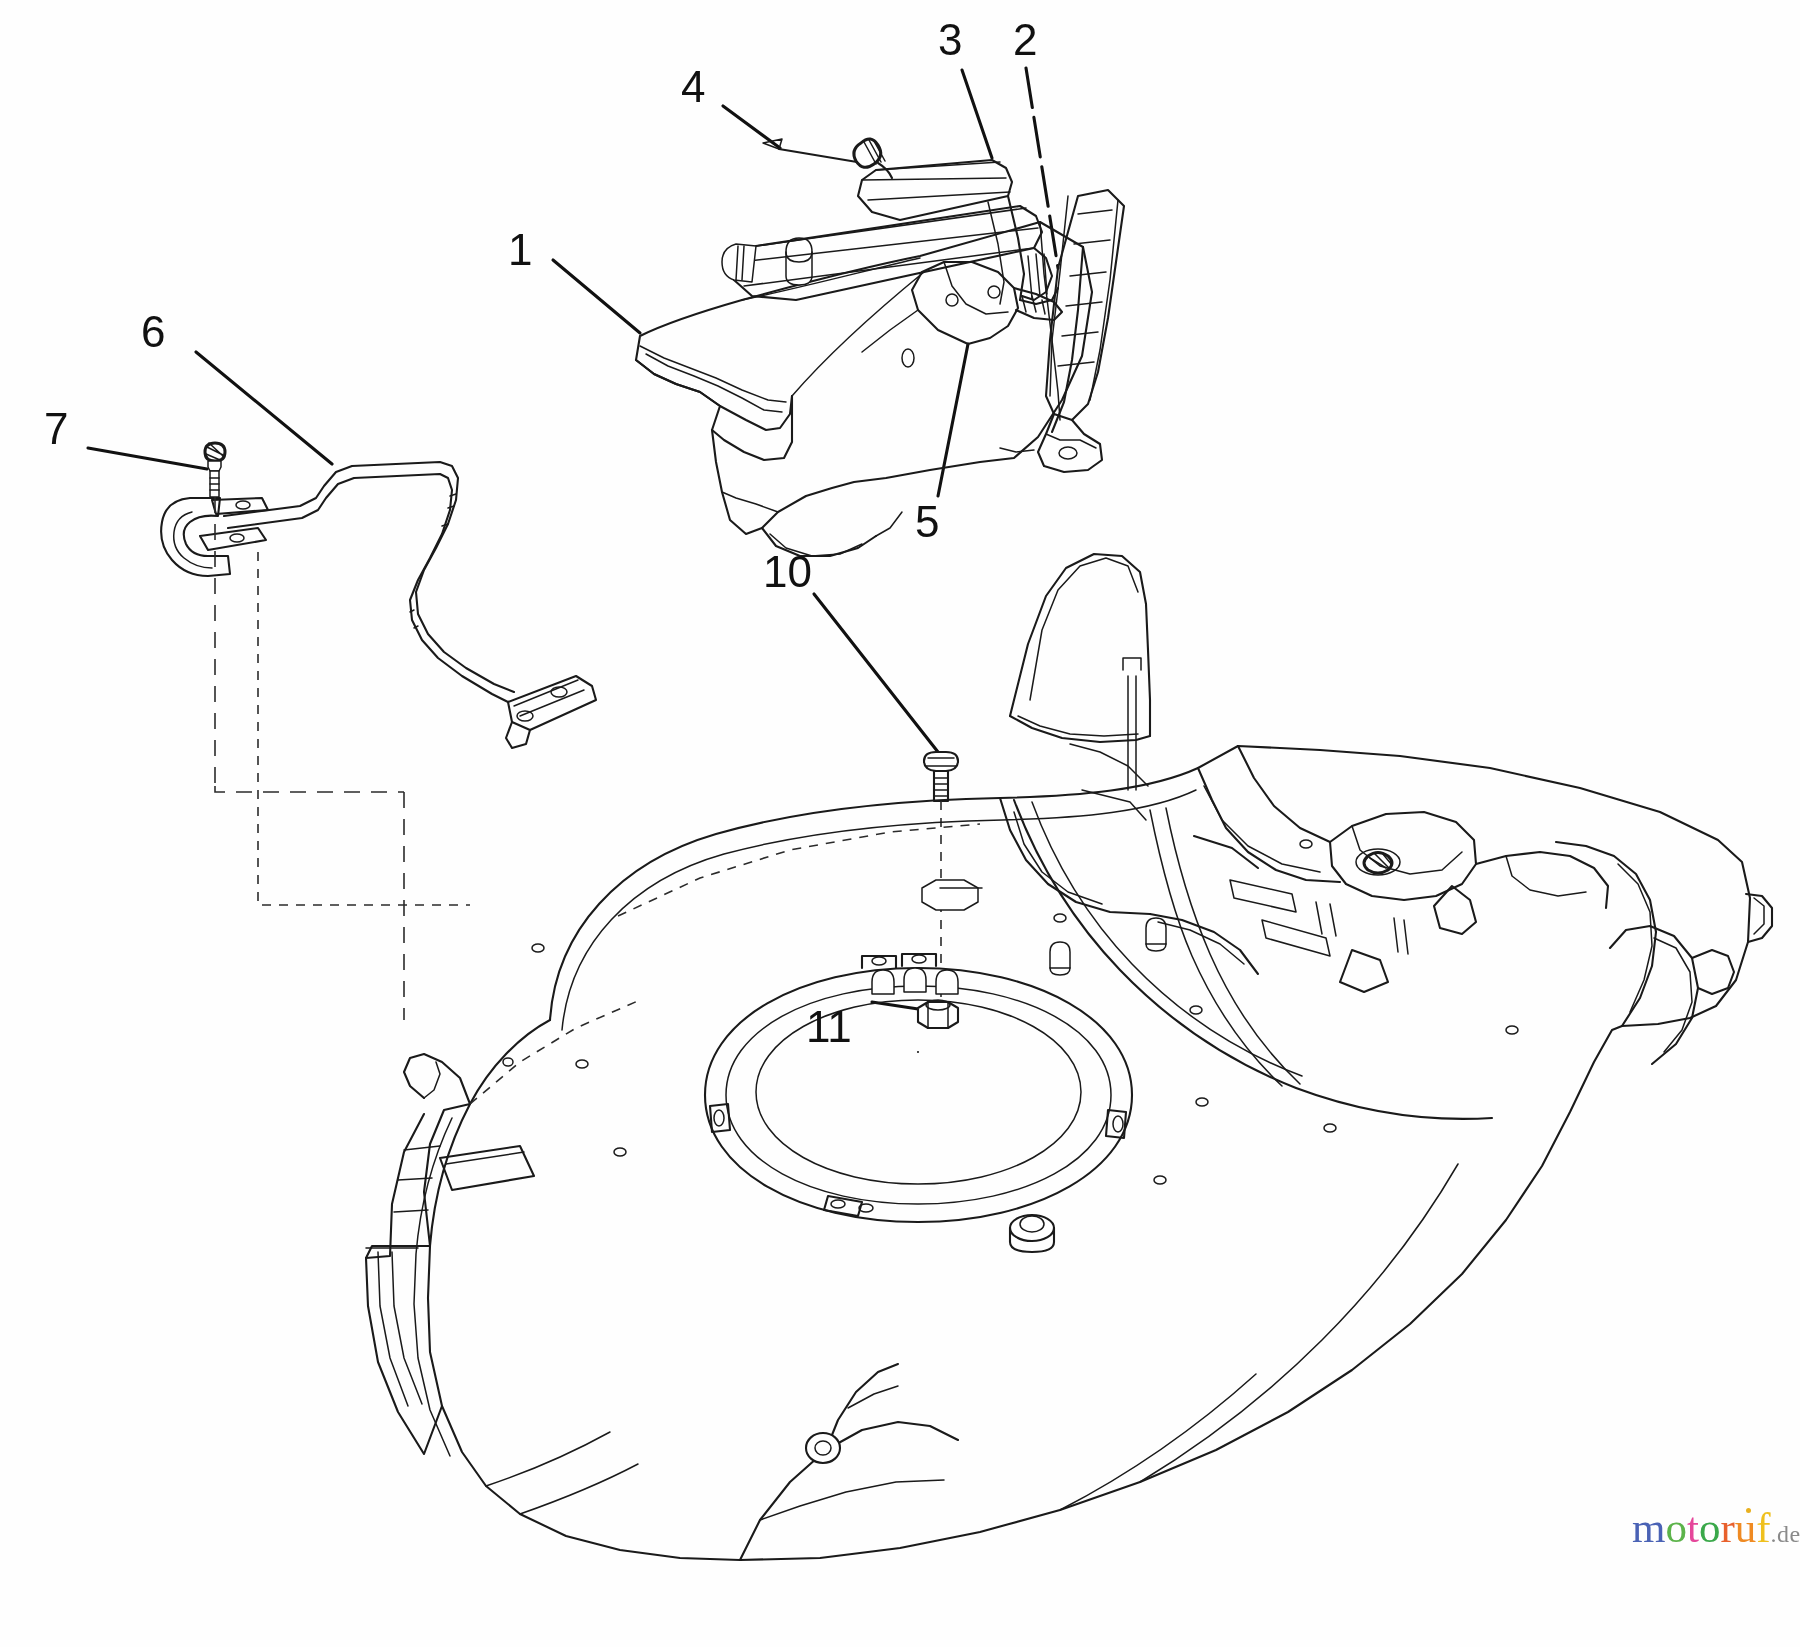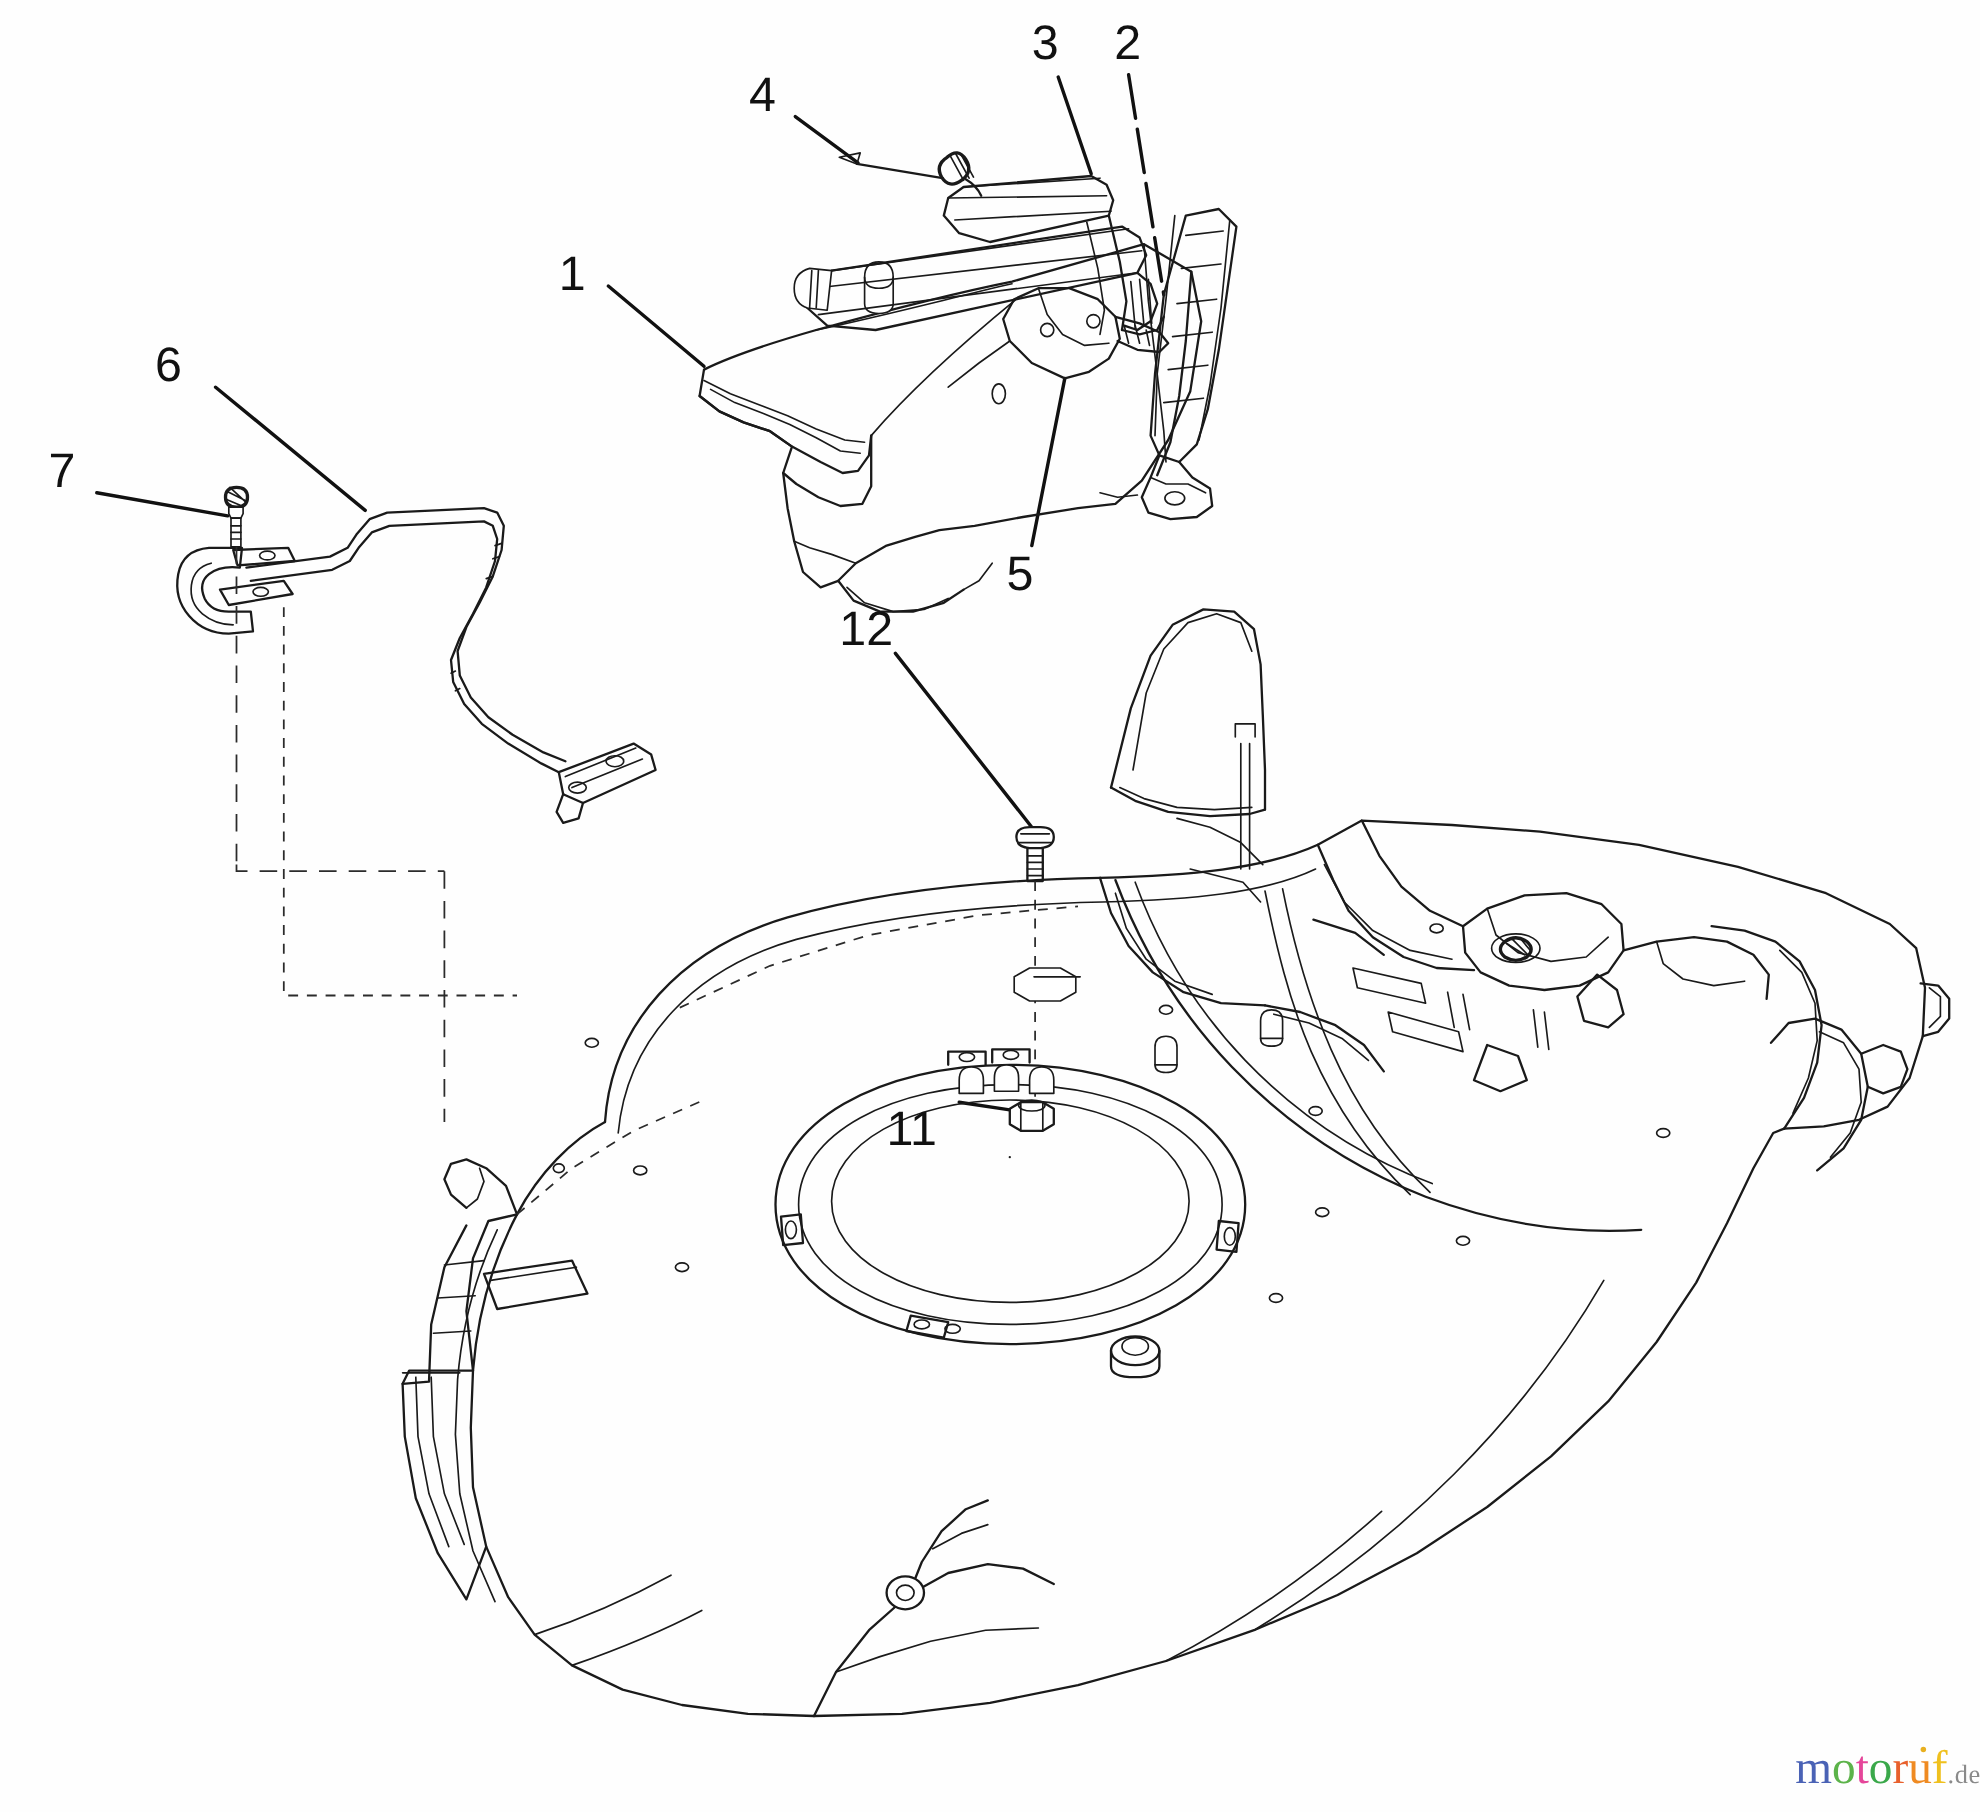--- a/index.html
+++ b/index.html
@@ -27,21 +27,21 @@
     font-size: 44px;
     color: #111111;
     line-height: 1;
     letter-spacing: 0px;
     white-space: nowrap;
     user-select: none;
   }
   #watermark {
     position: absolute;
     left: 1632px;
-    top: 1586px;
+    top: 1506px;
     font-family: "Liberation Serif", serif;
     font-size: 43px;
     line-height: 1;
     white-space: nowrap;
     user-select: none;
   }
   #watermark .wm-l { font-weight: 400; }
   #watermark .wm-tld {
     font-size: 24px;
     color: #8a8a8a;
@@ -487,20 +487,20 @@
 
   </svg>
 
   <div class="callout" style="left:508px;  top:228px;">1</div>
   <div class="callout" style="left:1013px; top:18px;">2</div>
   <div class="callout" style="left:938px;  top:18px;">3</div>
   <div class="callout" style="left:681px;  top:65px;">4</div>
   <div class="callout" style="left:915px;  top:500px;">5</div>
   <div class="callout" style="left:141px;  top:310px;">6</div>
   <div class="callout" style="left:44px;   top:407px;">7</div>
-  <div class="callout" style="left:763px;  top:550px;">12</div>
+  <div class="callout" style="left:763px;  top:550px;">10</div>
   <div class="callout" style="left:806px;  top:975px;margin-top:30px;">11</div>
 
   <div id="watermark">
     <span class="wm-dot"></span><span class="wm-l" style="color:#4a62b5;">m</span><span class="wm-l" style="color:#5cb34a;">o</span><span class="wm-l" style="color:#e5469a;">t</span><span class="wm-l" style="color:#3aa84a;">o</span><span class="wm-l" style="color:#e8602c;">r</span><span class="wm-l" style="color:#ef8a22;">u</span><span class="wm-l" style="color:#efc01e;">f</span><span class="wm-tld">.de</span>
   </div>
 
 </div>
 
 </body></html>

